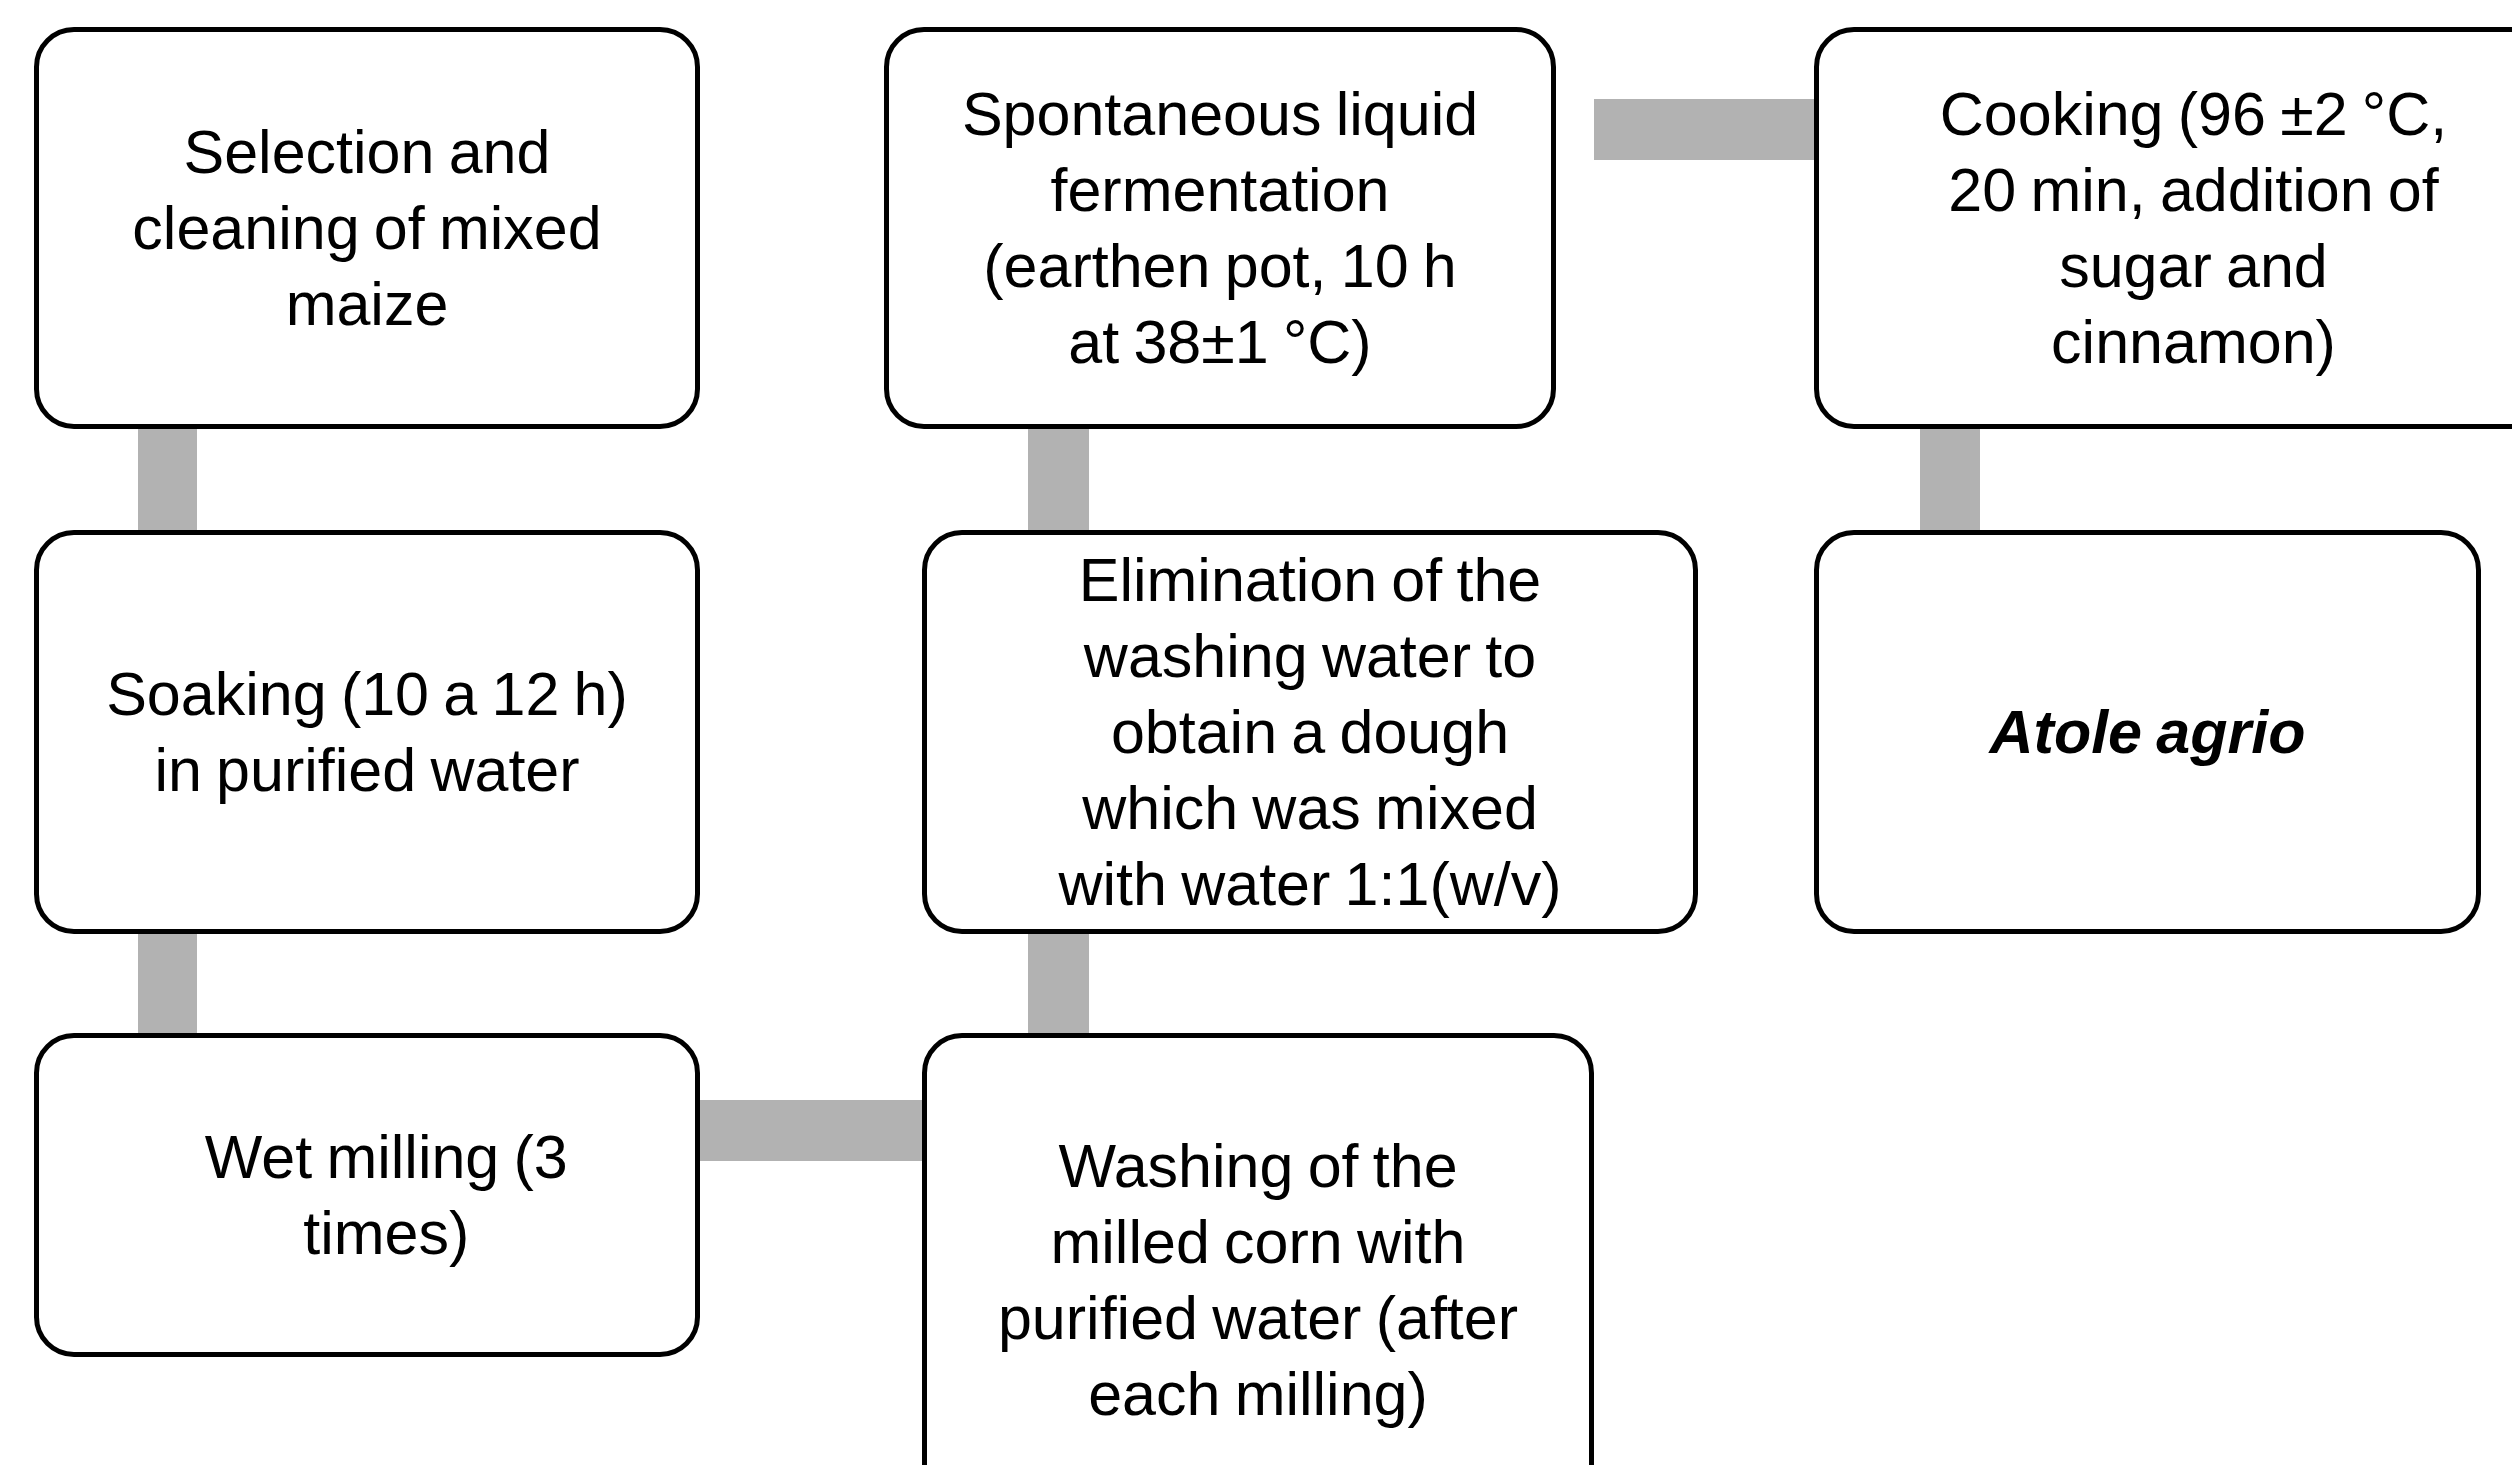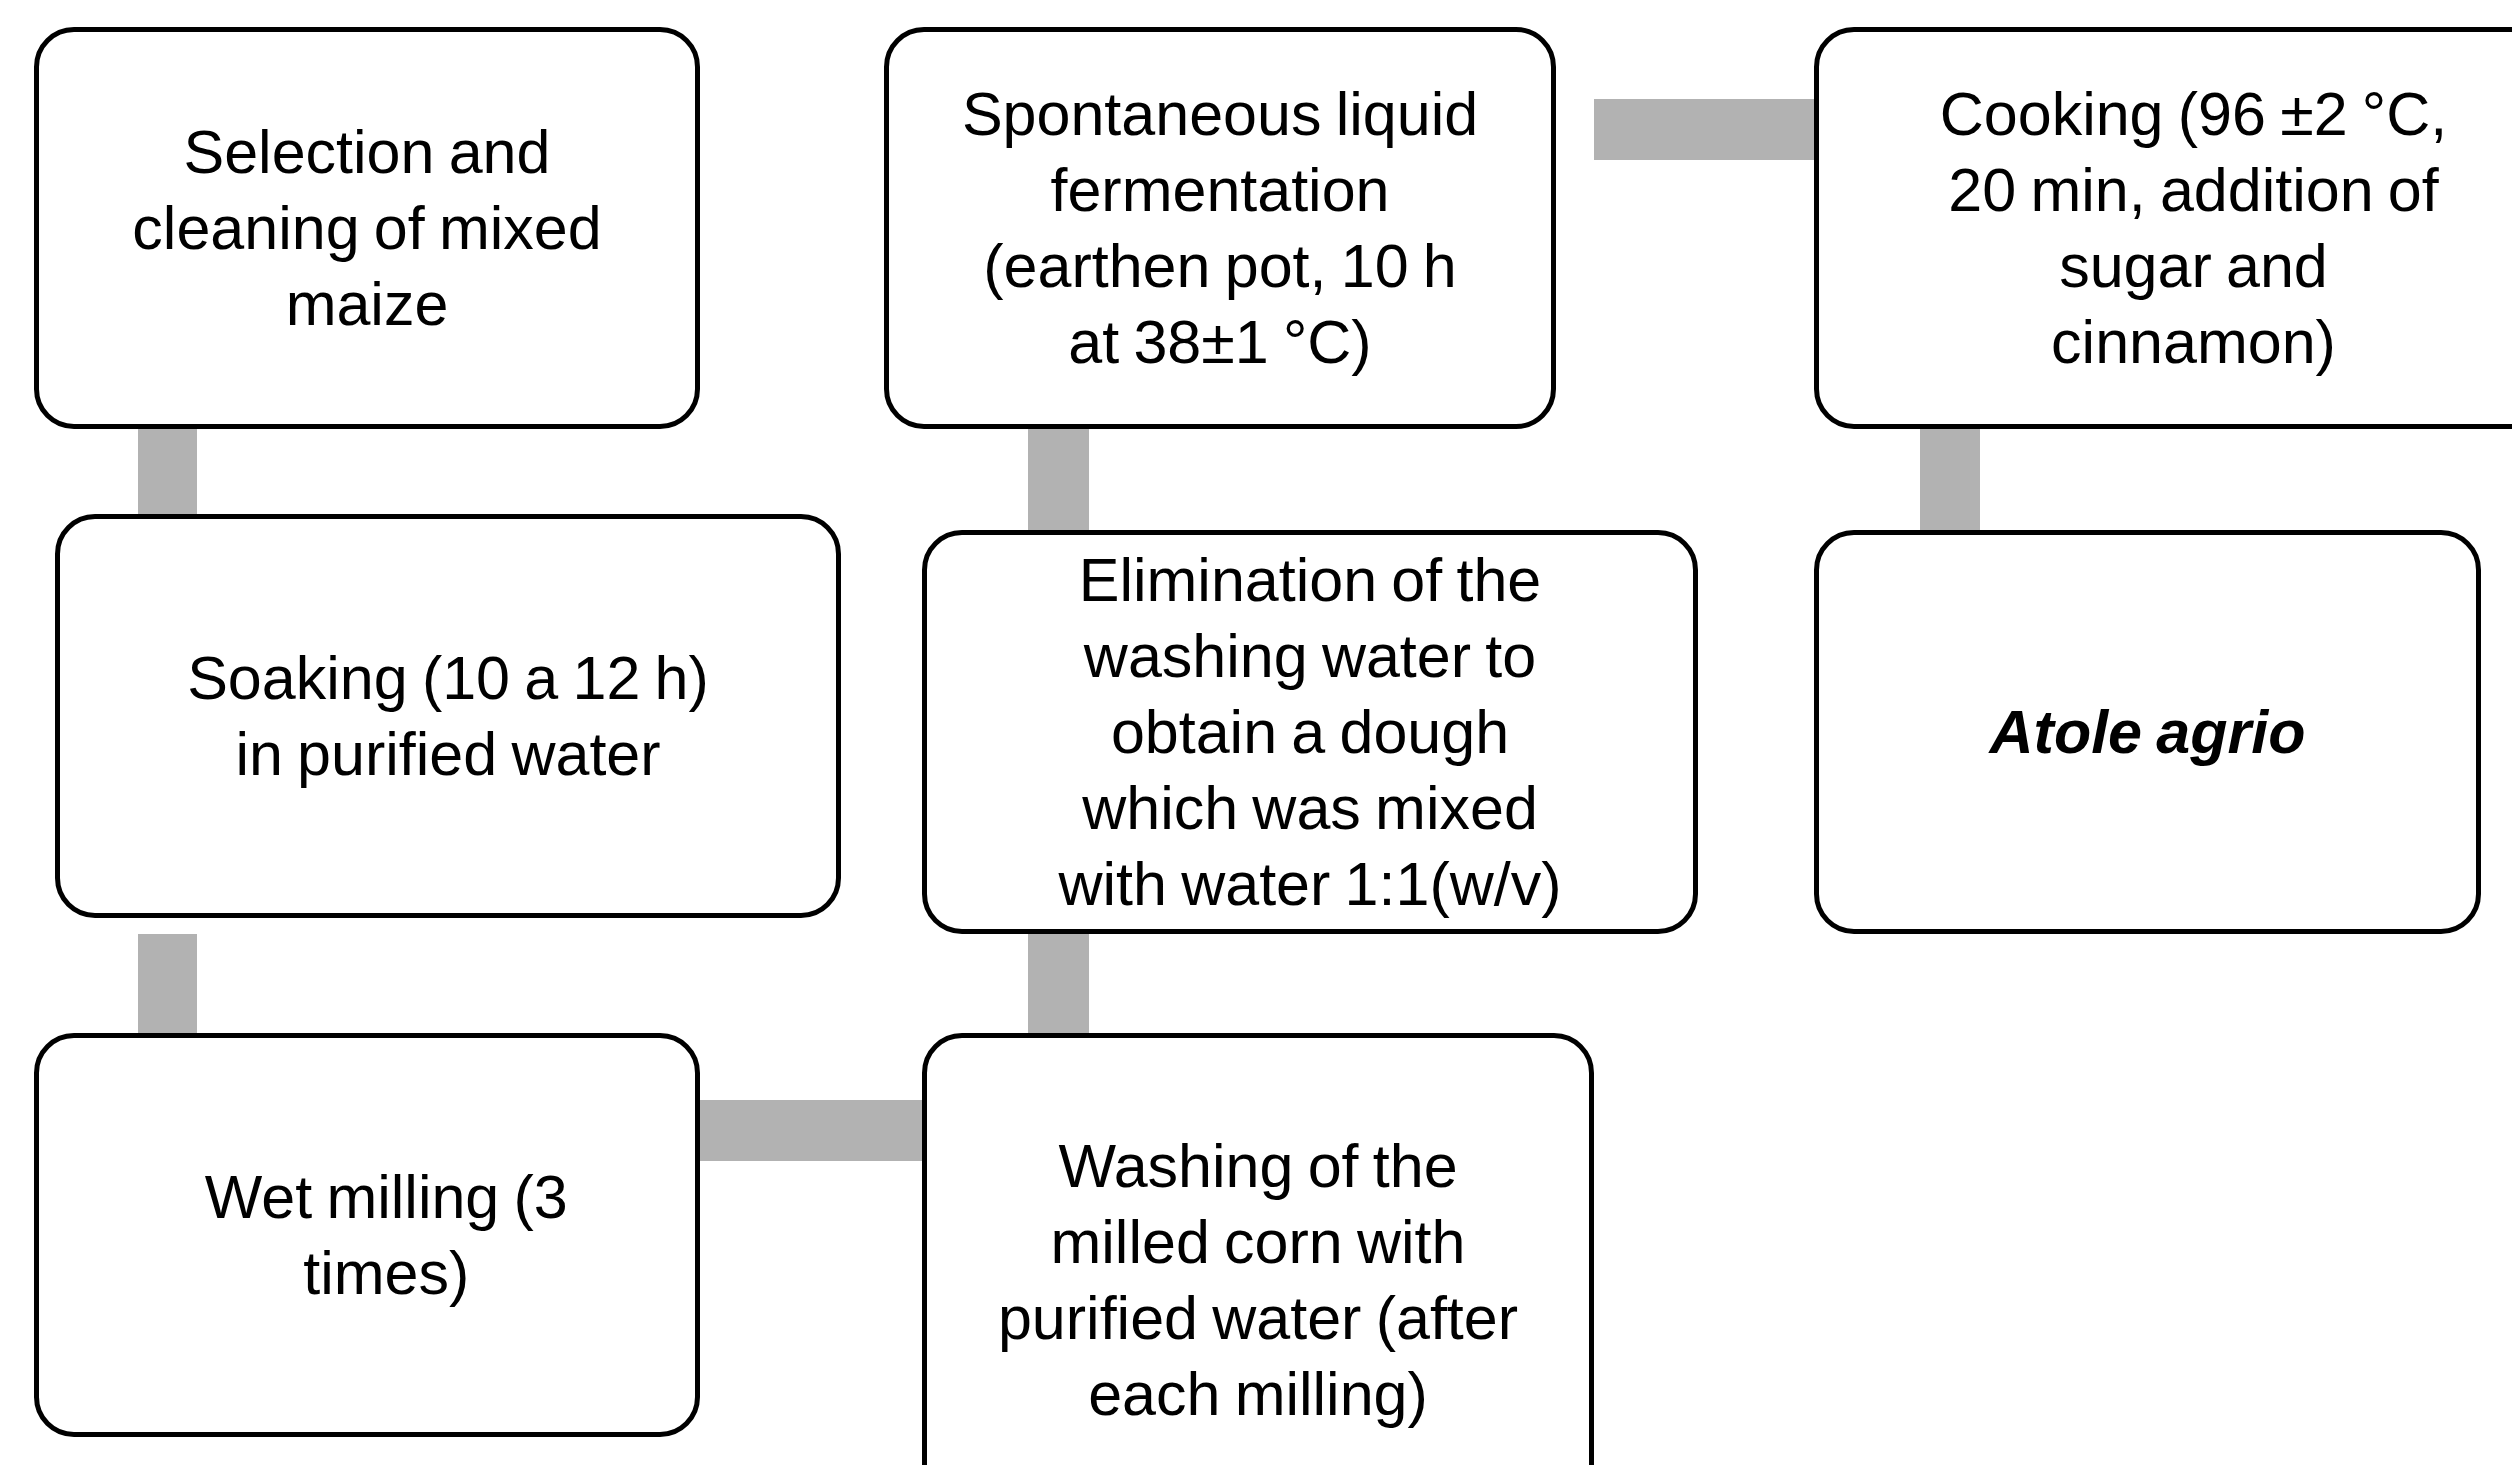--- a/index.html
+++ b/index.html
@@ -34,22 +34,22 @@
     line-height: 76px;
     padding: 0 5.4px;
   }
   .box-text {
     white-space: pre-line;
     word-spacing: -2.7px;
   }
 
   
   #box-selection    { left: 34px;   top: 27px;   width: 666px; height: 402px; }
-  #box-soaking      { left: 34px;   top: 514px;  width: 786px; height: 404px; margin-left: 21px; }
-  #box-milling      { left: 34px;   top: 1033px; width: 666px; height: 404px; padding-left: 44px; }
+  #box-soaking      { left: 34px;   top: 530px;  width: 666px; height: 404px; }
+  #box-milling      { left: 34px;   top: 1033px; width: 666px; height: 324px; padding-left: 44px; }
   
   #box-fermentation { left: 884px; top: 27px;   width: 672px; height: 402px; }
   #box-elimination  { left: 922px; top: 530px;  width: 776px; height: 404px; }
   #box-washing      { left: 922px; top: 1033px; width: 672px; height: 494px; }
   
   #box-cooking      { left: 1814px; top: 27px;   width: 759px; height: 402px; align-items: center; }
   #box-atole        { left: 1814px; top: 530px;  width: 667px; height: 404px; font-style: italic; font-weight: bold; }
 
   
   #conn-selection-soaking        { left: 138px;  top: 429px;  width: 59px;  height: 101px; }

